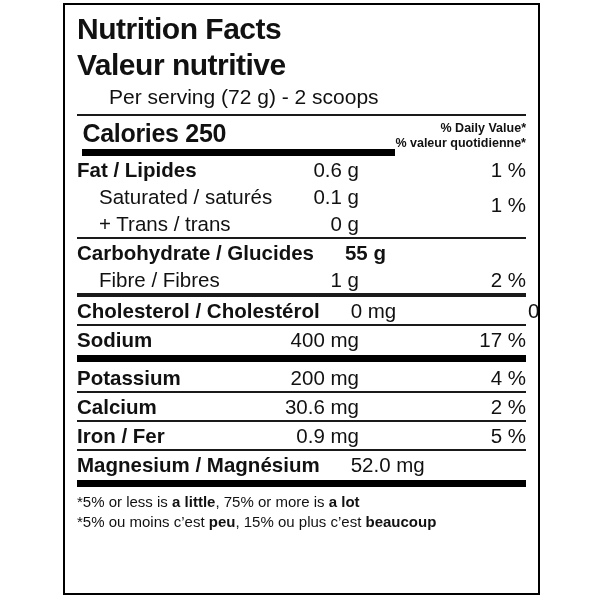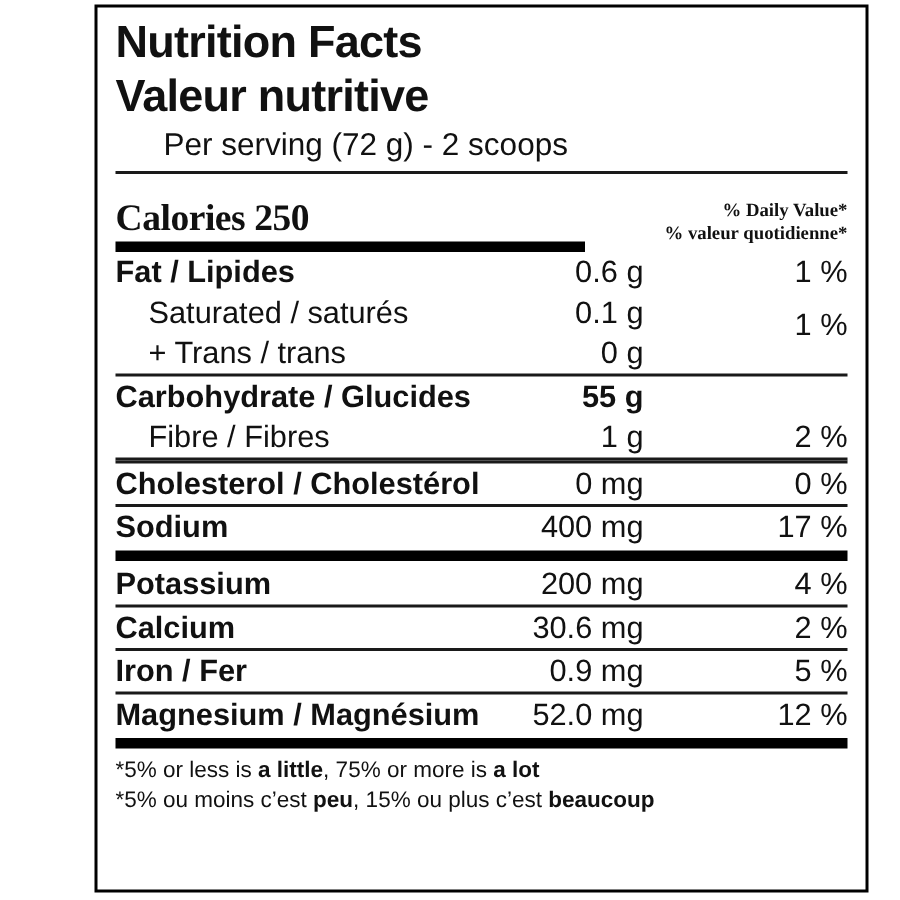--- a/index.html
+++ b/index.html
@@ -1,37 +1,37 @@
 <!DOCTYPE html>
 <html><head>
 <meta charset="utf-8">
 <style>
   * { margin:0; padding:0; box-sizing:border-box; }
   html,body { width:600px; height:600px; background:#ffffff; }
   body { font-family:"Liberation Sans","DejaVu Sans",sans-serif; color:#111111; }
 
   .label-box {
-    position:absolute; left:63px; top:3px; width:516px; height:592px;
+    position:absolute; left:63px; top:3px; width:477px; height:592px;
     border:2px solid #000000; background:#ffffff;
     padding:6px 12px 6px 12px; overflow:hidden;
   }
 
   .title { font-size:30px; font-weight:bold; line-height:36px; letter-spacing:-0.5px; }
   .serving { font-size:21px; line-height:25px; margin-top:1px;margin-left:32px; }
 
   .header-rule { border-top:2px solid #1a1a1a; margin-top:5px; }
 
-  .cal-block { display:flex; justify-content:space-between; align-items:flex-start; padding-top:16px;font-family:Liberation Serif, serif; }
+  .cal-block { display:flex; justify-content:flex-end; align-items:flex-start; padding-top:4px; }
   .cal-left { width:313px; }
   .cal-line { font-size:25px; font-weight:bold; line-height:27px; letter-spacing:-0.3px; }
   .cal-bar { height:7px; background:#000000; margin-top:2px; }
   .dv-header { text-align:right; font-size:12.5px; font-weight:bold; line-height:15px; padding-top:1px; }
 
   .rows {}
-  .row { display:grid; grid-template-columns:1fr max-content 136px; font-size:20.5px; line-height:23px; padding:2px 0; }
+  .row { display:grid; grid-template-columns:1fr max-content 136px; font-size:20.5px; line-height:23px; padding:2px 0;gap:31px; }
   .row .lbl { white-space:nowrap; }
   .row .lbl.b { font-weight:bold; }
   .row .lbl.ind { padding-left:22px; }
   .row .amt { text-align:left; white-space:nowrap; }
   .row .amt.b { font-weight:bold; }
   .row .dv { text-align:right; white-space:nowrap; }
   .row .dv.shift { position:relative; top:8px; }
   .sep { border-top:2px solid #1a1a1a; }
   .sep-thick { height:7px; background:#000000; margin:2px 0; }
 

